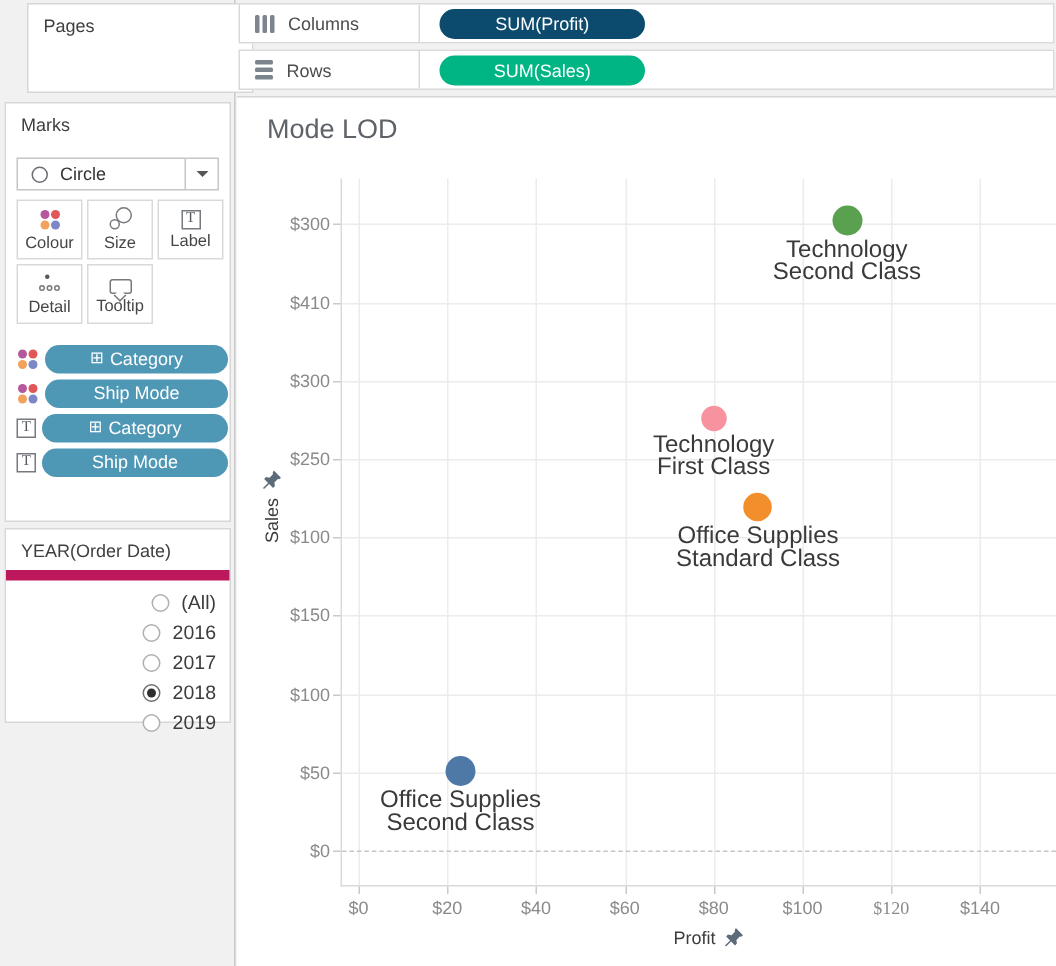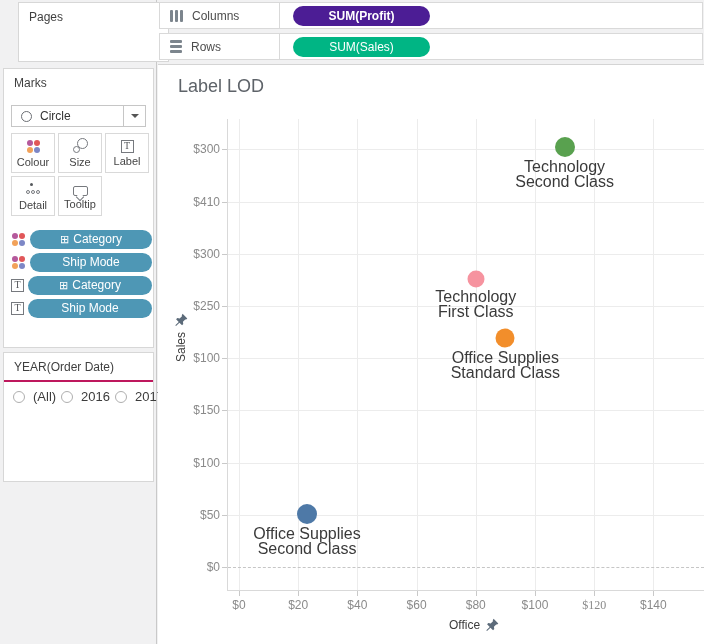--- a/index.html
+++ b/index.html
@@ -51,21 +51,21 @@
   .ic-tooltip::after { content:""; position:absolute; left:3px; top:7px; width:5px; height:5px; background:#fff; border-right:1px solid #76797E; border-bottom:1px solid #76797E; transform:rotate(45deg); }
 
   
   .mpills { position:absolute; left:7px; top:160px; width:141px; display:flex; flex-direction:column; gap:3px; }
   .mpill-row { display:flex; align-items:center; height:20px; }
   .mpill-row .ric { flex:none; }
   .mpill { flex:1; margin-left:4px; height:19px; border-radius:10px; color:#fff; font-size:12px; display:flex; align-items:center; justify-content:center; gap:4px; cursor:pointer; }
   .mpill .exp { font-size:11px; line-height:10px; }
 
   
-  .fopts { margin-top:6px; border-top:2px solid #be185d; padding:7px 9px 0 9px; display:flex; flex-direction:row; gap:5px;align-items:flex-end; }
+  .fopts { margin-top:6px; border-top:7px solid #be185d; padding:7px 9px 0 9px; display:flex; flex-direction:column; gap:5px;align-items:flex-end; }
   .fopt { display:flex; align-items:center; gap:8px; font-size:13px; color:#3C3C3C; height:15px; cursor:pointer; }
   .radio { width:12px; height:12px; border:1px solid #AFAFAF; border-radius:50%; background:#fff; position:relative; flex:none; }
   .radio.sel { border-color:#6E6E6E; }
   .radio.sel::after { content:""; position:absolute; left:50%; top:50%; width:6px; height:6px; border-radius:50%; background:#2E2E2E; transform:translate(-50%,-50%); }
 
   
   .shelf-row { position:absolute; left:159px; width:544px; height:27px; background:#fff; border:1px solid #D9D9D9; display:flex; align-items:center; }
   .shelf-row.cols { top:2px; }
   .shelf-row.rows { top:33px; }
   .shelf-label { width:120px; height:100%; border-right:1px solid #D9D9D9; display:flex; align-items:center; padding-left:10px; gap:9px; font-size:12px; color:#4D4D4D; }
@@ -218,37 +218,37 @@
 
   <div class="shelf-row cols">
     <div class="shelf-label">
       <span class="ic-cols">
           <i></i>
           <i></i>
           <i></i>
         </span>
       <span>Columns</span>
     </div>
-    <div class="shelf-pill" id="columns-pill" style="background: #4c1d95; font-weight: bold;">SUM(Profit)</div>
+    <div class="shelf-pill" id="columns-pill" style="background: #0c4a6e;">SUM(Profit)</div>
   </div>
 
   <div class="shelf-row rows">
     <div class="shelf-label">
       <span class="ic-rows">
           <i></i>
           <i></i>
           <i></i>
         </span>
       <span>Rows</span>
     </div>
     <div class="shelf-pill" id="rows-pill" style="background: rgb(0, 181, 132);">SUM(Sales)</div>
   </div>
 
   <div class="chart-card">
-    <div class="chart-title">Label LOD</div>
+    <div class="chart-title">Mode LOD</div>
 
     <div class="plot" id="plot">
         <div class="gl-v" style="left: 10.9527px;"></div>
         <div class="tick-x" style="left: 10.9527px;"></div>
         <div class="xlab" style="left: 10.9527px;">$0</div>
         <div class="gl-v" style="left: 70.1567px;"></div>
         <div class="tick-x" style="left: 70.1567px;"></div>
         <div class="xlab" style="left: 70.1567px;">$20</div>
         <div class="gl-v" style="left: 129.361px;"></div>
         <div class="tick-x" style="left: 129.361px;"></div>
@@ -318,19 +318,19 @@
       </div>
 
     <div class="y-axis-title">
       <svg class="pin" width="14" height="14" viewBox="0 0 16 16">
           <path fill="#5C6B7A" d="M9.8.8l5.4 5.4-1.3 1.3-1.1-.2-2.6 2.6.4 2.7-1.4 1.4-3-3-3.9 3.9-.8-.8 3.9-3.9-3-3 1.4-1.4 2.7.4 2.6-2.6-.2-1.1z"></path>
         </svg>
       <span class="txt">Sales</span>
     </div>
 
     <div class="x-axis-title">
-      <span>Office</span>
+      <span>Profit</span>
       <svg class="pin" width="14" height="14" viewBox="0 0 16 16">
           <path fill="#5C6B7A" d="M9.8.8l5.4 5.4-1.3 1.3-1.1-.2-2.6 2.6.4 2.7-1.4 1.4-3-3-3.9 3.9-.8-.8 3.9-3.9-3-3 1.4-1.4 2.7.4 2.6-2.6-.2-1.1z"></path>
         </svg>
     </div>
   </div>
 </div>
 
 </body></html>

